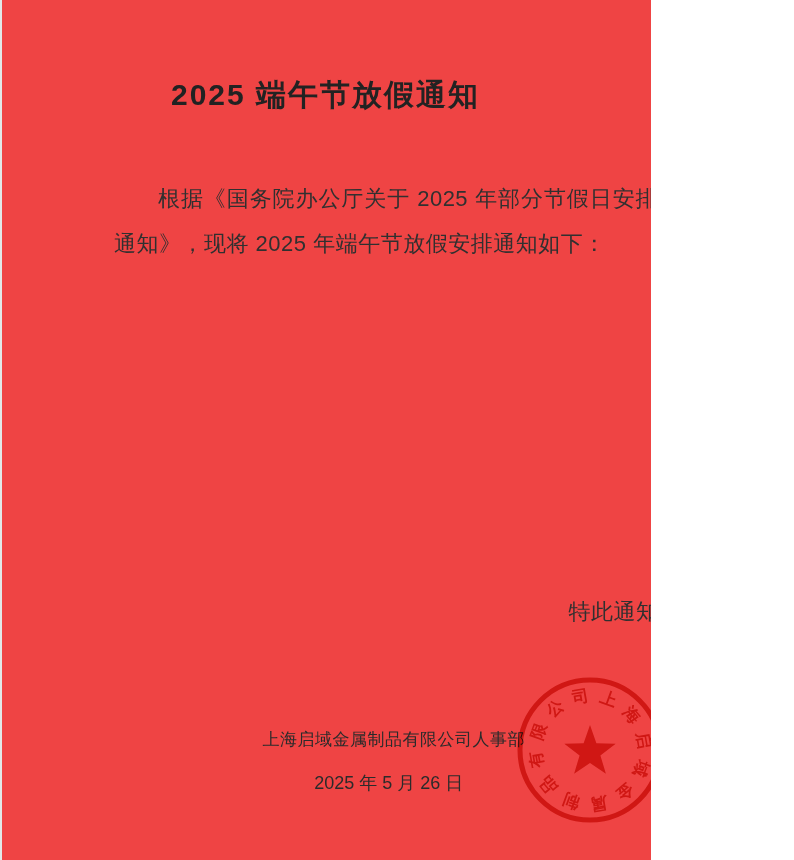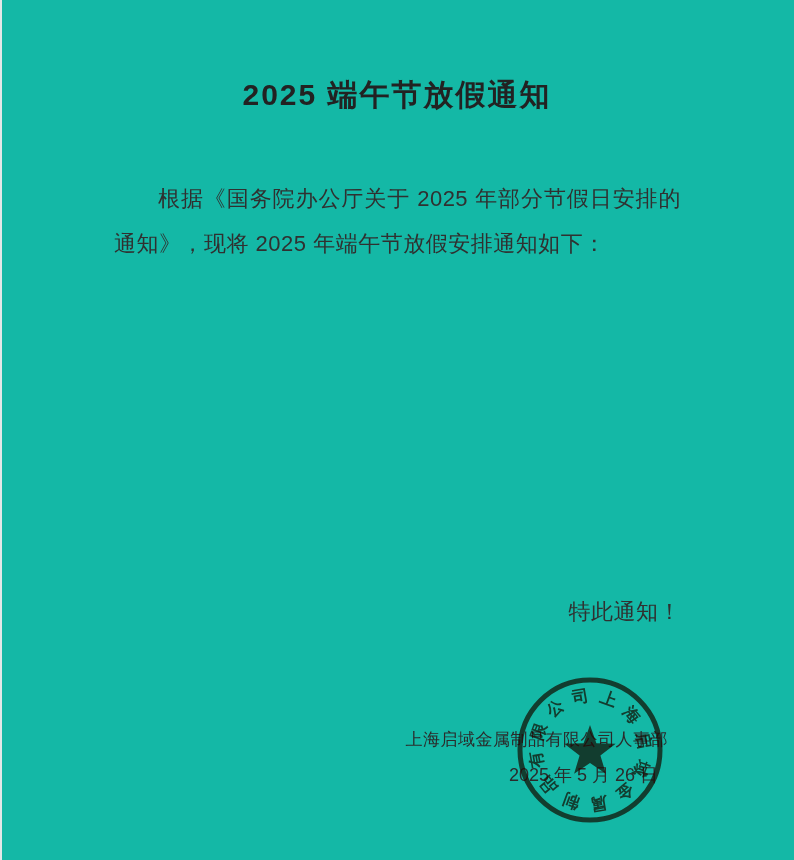--- a/index.html
+++ b/index.html
@@ -2,23 +2,23 @@
 <html style="--seal: #d93a2c;"><head>
 <meta charset="utf-8">
 <style>
   :root { --seal: #d93a2c; --ink: #303030; }
   * { margin: 0; padding: 0; box-sizing: border-box; }
   html, body { background: #ffffff; }
   body { font-family: "Liberation Sans", sans-serif; color: var(--ink); }
 
   .page {
     position: relative;
-    width: 794px;
+    width: 651px;
     height: 860px;
-    background: #14b8a6;
+    background: #ef4444;
     overflow: hidden;
     padding-left: 7px;
   }
   
   .scan-edge {
     position: absolute; left: 0; top: 0;
     width: 2px; height: 100%;
     background: #e2e8e8;
   }
 
@@ -53,21 +53,21 @@
 
   .signature {
     position: absolute;
     top: 728px;
     right: 126px;
     text-align: right;
     font-size: 17px;
     color: #2b2b2b;
   }
   .signature .dept { line-height: 24px; letter-spacing: 0.5px; }
-  .signature .date { line-height: 24px; margin-top: 11px; margin-right: 10px; font-size: 18px; }
+  .signature .date { line-height: 24px; margin-top: 19px; margin-right: 10px; font-size: 18px; text-align: center; }
 
   .seal {
     position: absolute;
     left: 515px;
     top: 675px;
     width: 150px;
     height: 150px;
     mix-blend-mode: multiply;
     opacity: 0.87;
     pointer-events: none;

